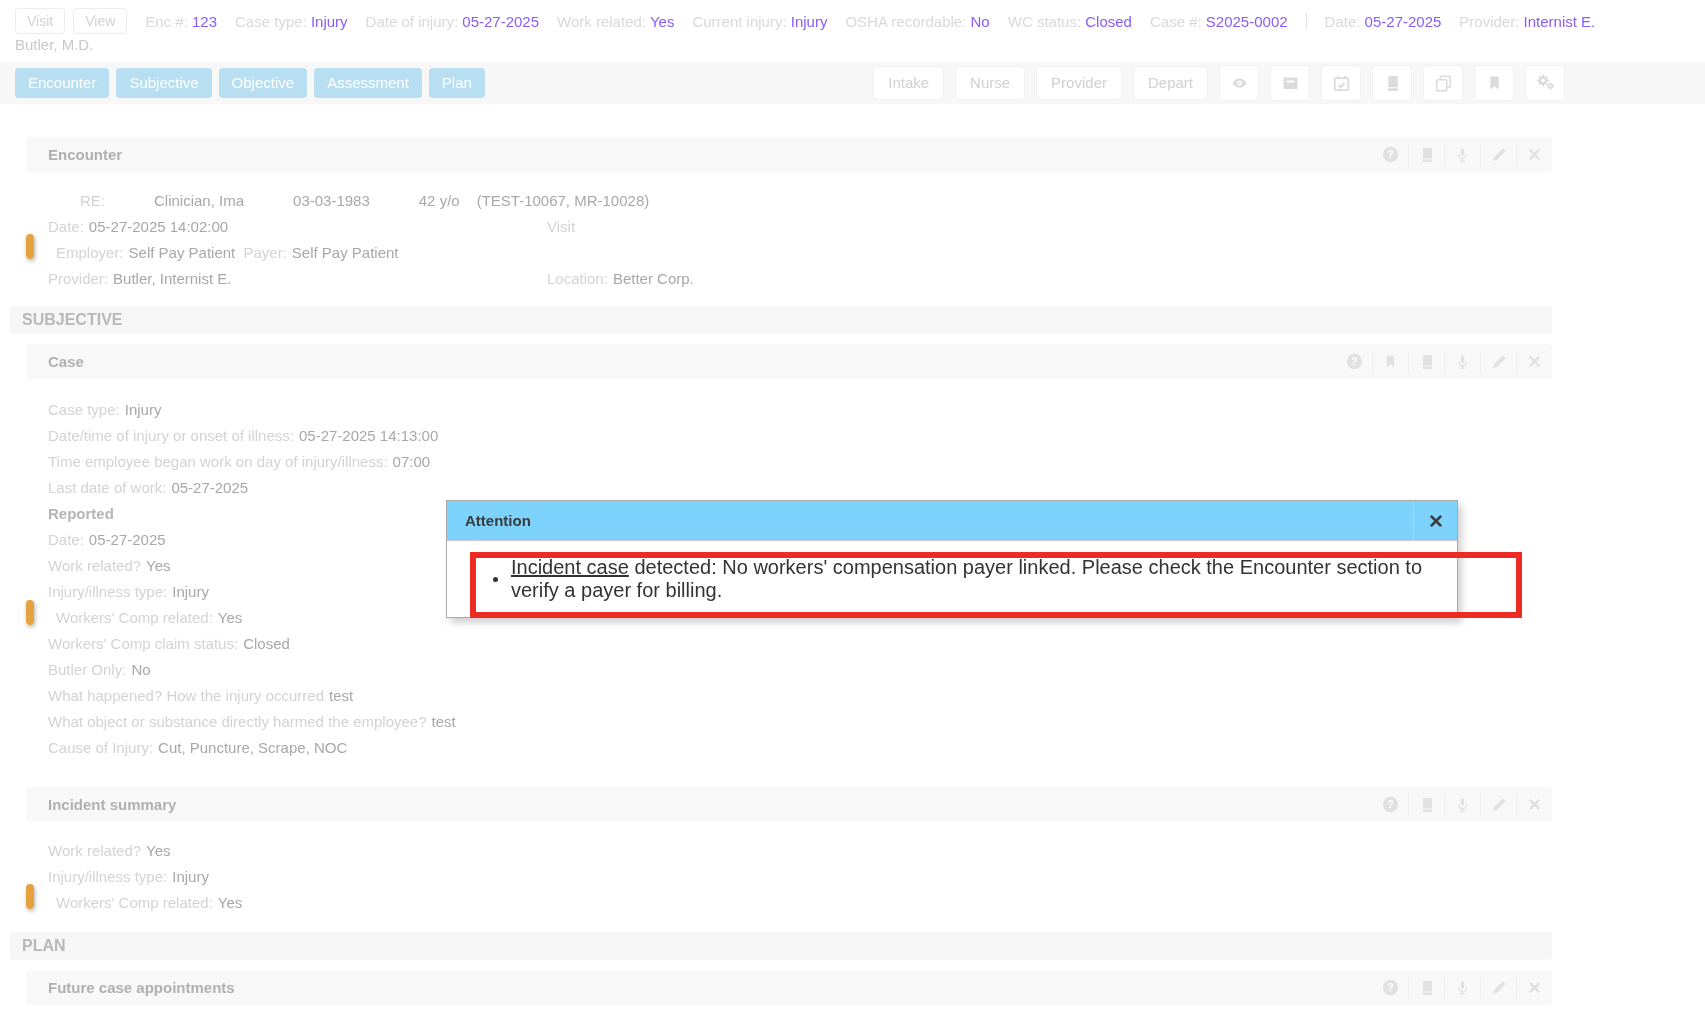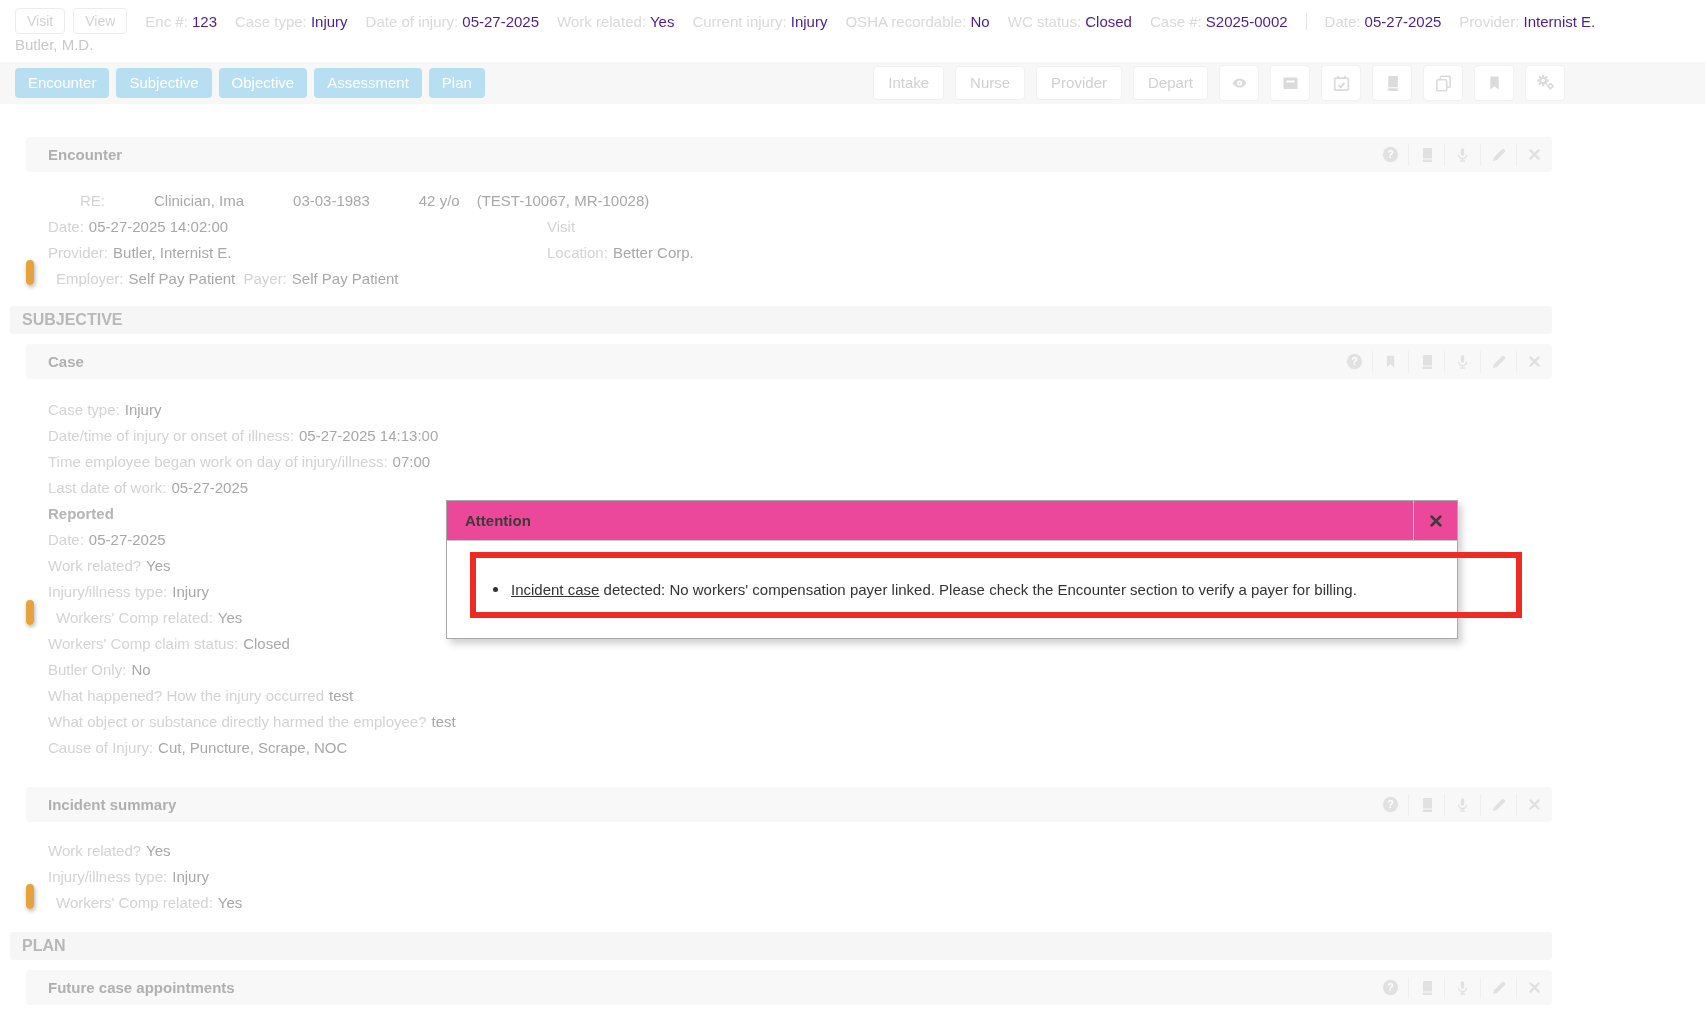--- a/index.html
+++ b/index.html
@@ -7,21 +7,21 @@
   body {
     width:1705px; height:1029px; overflow:hidden; position:relative;
     background:#fff;
     font-family:"Liberation Sans","DejaVu Sans",sans-serif;
     -webkit-font-smoothing:antialiased;
   }
   
   .topline1 { display:flex; align-items:center; gap:18px; padding:8px 0 0 15px; height:34px; font-size:15px; white-space:nowrap; }
   .btn-mini { border:1px solid #ececec; border-radius:4px; padding:5px 11px; color:#d2d2d2; font-size:14px; background:#fff; line-height:1; }
   .btn-mini + .btn-mini { margin-left:-10px; }
-  .fld .l { color:#d9d9d9; } .fld .v { color:#4c1d95; }
+  .fld .l { color:#d9d9d9; } .fld .v { color:#8b5cf6; }
   .vdiv { width:1px; height:17px; background:#e4e4e4; }
   .topline2 { padding:2px 0 0 15px; font-size:15px; color:#c9c9c9; height:24px; }
 
   
   .toolbar { margin-top:4px; height:42px; width:1705px; background:#f7f7f7; display:flex; align-items:center; padding:0 140px 0 15px; }
   .tabs { display:flex; gap:7px; }
   .tab { background:#b8def1; color:#fff; font-size:15px; padding:7px 13px; border-radius:4px; line-height:1.1; }
   .stage { display:flex; gap:11px; margin-left:auto; align-items:center; }
   .btn-stage { background:#fff; border:1px solid #f0f0f0; border-radius:4px; color:#d0d0d0; font-size:15px; padding:8px 14px; line-height:1.1; }
   .iconbtn { background:#fff; border:1px solid #f0f0f0; border-radius:4px; width:40px; height:36px; display:flex; align-items:center; justify-content:center; color:#dbdbdb; }
@@ -57,24 +57,24 @@
   
   .oframe { position:absolute; background:#fff; border:4px solid #e6a23c; border-radius:9px;
             box-shadow:1px 2px 4px rgba(0,0,0,0.3); z-index:1; }
   .oframe.employer { left:-22px; top:-6px; width:407px; height:38px; }
   .oframe.case-wc  { left:-22px; top:-5px; width:272px; height:35px; }
   .oframe.inc-wc   { left:-22px; top:-6px; width:264px; height:40px; }
 
   
   .modal { position:absolute; left:446px; top:500px; width:1012px; z-index:10; background:#fff;
            border:1px solid #a9a9a9; box-shadow:4px 5px 7px rgba(0,0,0,0.18); }
-  .modal-h { height:40px; background:#ec4899; border-bottom:1px solid #c9c9c9; display:flex; align-items:stretch; }
+  .modal-h { height:40px; background:#7dd3fc; border-bottom:1px solid #c9c9c9; display:flex; align-items:stretch; }
   .modal-h .t { font-weight:bold; color:#3b3b3b; font-size:15px; padding-left:18px; align-self:center; }
   .modal-close { margin-left:auto; width:44px; display:flex; align-items:center; justify-content:center; border-left:1px solid #cfcfcf; color:#3b3b3b; cursor:pointer; }
-  .modal-b { height:97px; display:flex; align-items:center; padding-left:46px; font-size:15px; color:#333; }
+  .modal-b { height:76px; display:flex; align-items:center; padding-left:46px; font-size:20px; color:#333; }
   .dot { width:5px; height:5px; background:#333; border-radius:50%; margin-right:13px; flex:none; }
   .alert-link { text-decoration:underline; color:#333; }
 
   .redframe { position:absolute; left:470px; top:552px; width:1052px; height:66px;
               border:6px solid #ee2b23; z-index:11; pointer-events:none; }
 </style>
 </head>
 <body>
 
 <div class="topline1">
@@ -202,28 +202,28 @@
     </div>
   </div>
   <div class="rows enc-rows">
     <div class="row">
       <span class="lbl re-part">RE:</span><span class="val re-part">Clinician, Ima</span><span class="val re-part">03-03-1983</span><span class="val re-part">42 y/o</span><span class="val">(TEST-10067, MR-10028)</span>
     </div>
     <div class="row enc-grid">
       <div><span class="lbl">Date:</span><span class="val">05-27-2025 14:02:00</span></div>
       <div><span class="lbl">Visit</span></div>
     </div>
-    <div class="row enc-grid">
-      <div><span class="lbl">Provider:</span><span class="val">Butler, Internist E.</span></div>
-      <div><span class="lbl">Location:</span><span class="val">Better Corp.</span></div>
-    </div>
     <div class="row">
       <span class="oframe employer"></span>
       <span class="lbl">Employer:</span><span class="val">Self Pay Patient</span>
       <span class="lbl" style="margin-left:4px;">Payer:</span><span class="val">Self Pay Patient</span>
+    </div>
+    <div class="row enc-grid">
+      <div><span class="lbl">Provider:</span><span class="val">Butler, Internist E.</span></div>
+      <div><span class="lbl">Location:</span><span class="val">Better Corp.</span></div>
     </div>
   </div>
 
   <div class="strip">SUBJECTIVE</div>
 
   <div class="secbar case-bar">
     <span class="t">Case</span>
     <div class="sec-icons">
       <span class="ic">
           <svg width="17" height="17" viewBox="0 0 16 16">

